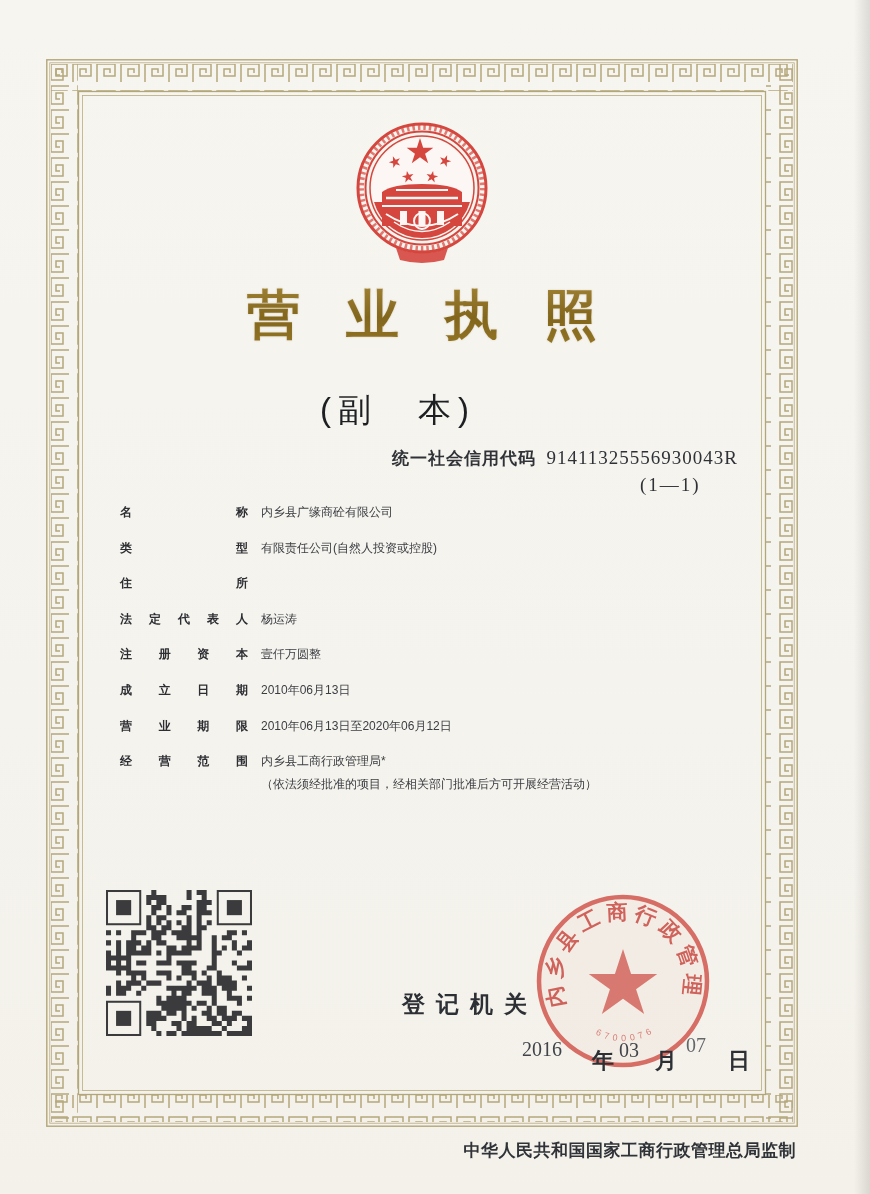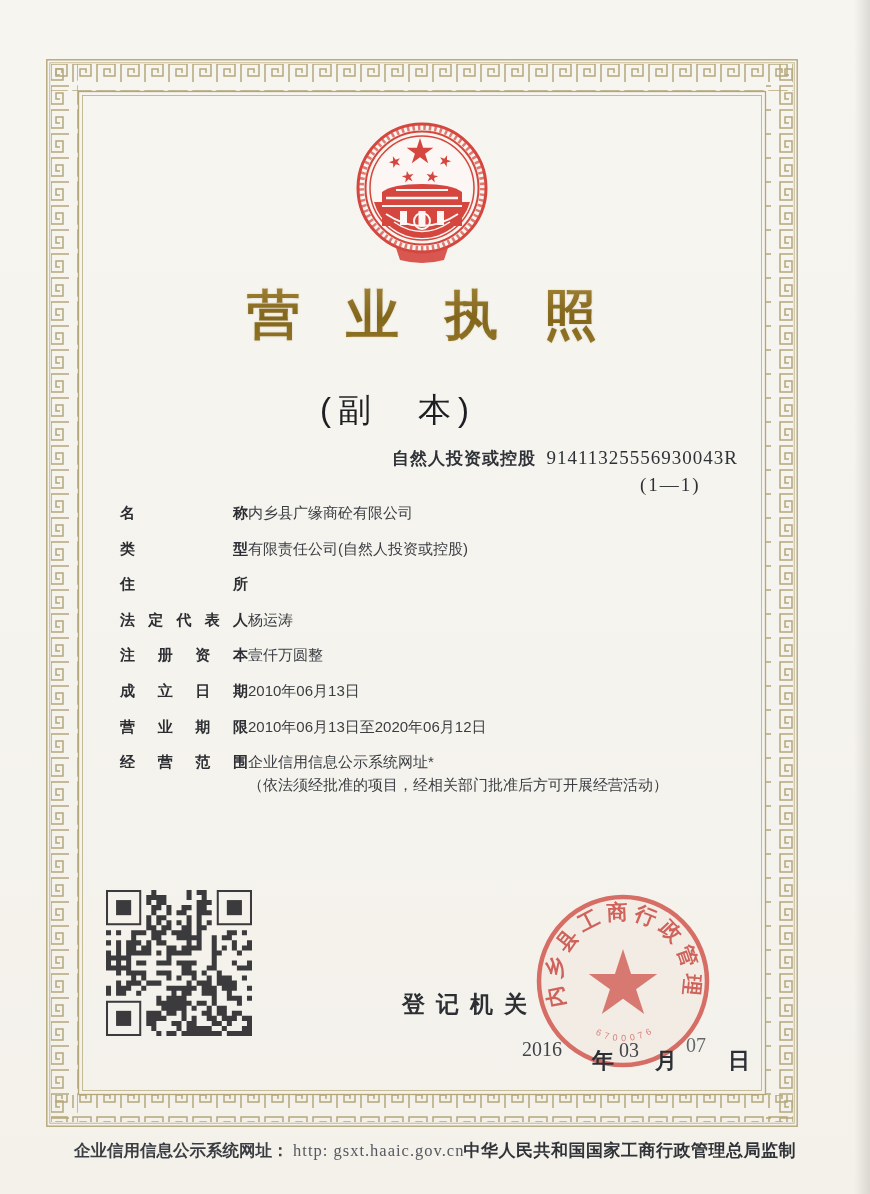--- a/index.html
+++ b/index.html
@@ -23,21 +23,21 @@
     text-shadow:0 0 2px rgba(120,95,30,.25);
   }
   .subtitle-row{position:absolute;left:46px;top:388px;width:704px;text-align:center;}
   .subtitle{font-size:33px;color:#1d1f22;letter-spacing:7px;font-weight:500;}
   .code-row{position:absolute;left:392px;top:447px;white-space:nowrap;}
   .code-label{font-size:17px;font-weight:700;color:#2f3237;letter-spacing:1px;}
   .code-value{font-family:"Liberation Serif", serif;font-size:19px;color:#2e3237;letter-spacing:1px;margin-left:6px;}
   .page-num{position:absolute;left:640px;top:474px;font-family:"Liberation Serif", serif;
     font-size:19px;color:#2e3237;letter-spacing:2px;}
   .fields{position:absolute;left:120px;top:501px;width:580px;}
-  .field-row{display:flex;margin-bottom:12.6px;font-size:15px;line-height:23px;}
+  .field-row{display:flex;gap:13px;margin-bottom:12.6px;font-size:12px;line-height:23px;}
   .flabel{flex:0 0 128px;font-weight:700;color:#2c2e33;
     text-align:justify;text-align-last:justify;-moz-text-align-last:justify;text-justify:inter-character;}
   .fvalue{color:#3a3d42;width:436px;}
   .fnote{display:block;color:#3a3d42;}
   .qr{position:absolute;left:106px;top:890px;}
   .reg-label{position:absolute;left:402px;top:989px;font-size:23px;font-weight:700;
     letter-spacing:11px;color:#2c2f34;white-space:nowrap;}
   .seal{position:absolute;left:528px;top:886px;opacity:.92;}
   .date-item{position:absolute;white-space:nowrap;}
   .d-num{font-family:"Liberation Serif", serif;font-size:20px;color:#41444a;}
@@ -113,21 +113,21 @@
   </svg>
 
   <div class="title-row">
     <span class="title">营业执照</span>
   </div>
   <div class="subtitle-row">
     <span class="subtitle">(副　本)</span>
   </div>
 
   <div class="code-row">
-    <span class="code-label">自然人投资或控股</span>
+    <span class="code-label">统一社会信用代码</span>
     <span class="code-value">91411325556930043R</span>
   </div>
   <div class="page-num">(1—1)</div>
 
   <div class="fields">
     <div class="field-row">
       <span class="flabel">名称</span>
       <span class="fvalue">内乡县广缘商砼有限公司</span>
     </div>
     <div class="field-row">
@@ -148,21 +148,21 @@
     <div class="field-row">
       <span class="flabel">成立日期</span>
       <span class="fvalue">2010年06月13日</span>
     </div>
     <div class="field-row">
       <span class="flabel">营业期限</span>
       <span class="fvalue">2010年06月13日至2020年06月12日</span>
     </div>
     <div class="field-row">
       <span class="flabel">经营范围</span>
-      <span class="fvalue"><span>企业信用信息公示系统网址*</span><span class="fnote">（依法须经批准的项目，经相关部门批准后方可开展经营活动）</span></span>
+      <span class="fvalue"><span>内乡县工商行政管理局*</span><span class="fnote">（依法须经批准的项目，经相关部门批准后方可开展经营活动）</span></span>
     </div>
   </div>
 
   <svg class="qr" id="qr-svg" width="146" height="146" viewBox="0 0 145 145">
       <path d="M45 0h5v5h-5zM80 0h5v5h-5zM90 0h5v5h-5zM95 0h5v5h-5zM40 5h5v5h-5zM45 5h5v5h-5zM50 5h5v5h-5zM55 5h5v5h-5zM80 5h5v5h-5zM95 5h5v5h-5zM40 10h5v5h-5zM50 10h5v5h-5zM55 10h5v5h-5zM90 10h5v5h-5zM95 10h5v5h-5zM100 10h5v5h-5zM45 15h5v5h-5zM50 15h5v5h-5zM60 15h5v5h-5zM75 15h5v5h-5zM80 15h5v5h-5zM90 15h5v5h-5zM95 15h5v5h-5zM45 20h5v5h-5zM60 20h5v5h-5zM70 20h5v5h-5zM75 20h5v5h-5zM90 20h5v5h-5zM95 20h5v5h-5zM100 20h5v5h-5zM40 25h5v5h-5zM50 25h5v5h-5zM55 25h5v5h-5zM80 25h5v5h-5zM90 25h5v5h-5zM40 30h5v5h-5zM50 30h5v5h-5zM60 30h5v5h-5zM70 30h5v5h-5zM80 30h5v5h-5zM90 30h5v5h-5zM100 30h5v5h-5zM40 35h5v5h-5zM45 35h5v5h-5zM55 35h5v5h-5zM60 35h5v5h-5zM75 35h5v5h-5zM80 35h5v5h-5zM90 35h5v5h-5zM95 35h5v5h-5zM0 40h5v5h-5zM10 40h5v5h-5zM25 40h5v5h-5zM30 40h5v5h-5zM35 40h5v5h-5zM45 40h5v5h-5zM50 40h5v5h-5zM55 40h5v5h-5zM65 40h5v5h-5zM70 40h5v5h-5zM75 40h5v5h-5zM80 40h5v5h-5zM90 40h5v5h-5zM120 40h5v5h-5zM125 40h5v5h-5zM135 40h5v5h-5zM25 45h5v5h-5zM45 45h5v5h-5zM50 45h5v5h-5zM70 45h5v5h-5zM75 45h5v5h-5zM80 45h5v5h-5zM85 45h5v5h-5zM90 45h5v5h-5zM105 45h5v5h-5zM115 45h5v5h-5zM120 45h5v5h-5zM0 50h5v5h-5zM10 50h5v5h-5zM20 50h5v5h-5zM25 50h5v5h-5zM30 50h5v5h-5zM40 50h5v5h-5zM50 50h5v5h-5zM55 50h5v5h-5zM80 50h5v5h-5zM90 50h5v5h-5zM105 50h5v5h-5zM125 50h5v5h-5zM140 50h5v5h-5zM10 55h5v5h-5zM20 55h5v5h-5zM25 55h5v5h-5zM35 55h5v5h-5zM40 55h5v5h-5zM60 55h5v5h-5zM65 55h5v5h-5zM75 55h5v5h-5zM80 55h5v5h-5zM85 55h5v5h-5zM90 55h5v5h-5zM105 55h5v5h-5zM115 55h5v5h-5zM125 55h5v5h-5zM135 55h5v5h-5zM140 55h5v5h-5zM0 60h5v5h-5zM10 60h5v5h-5zM20 60h5v5h-5zM25 60h5v5h-5zM30 60h5v5h-5zM35 60h5v5h-5zM40 60h5v5h-5zM50 60h5v5h-5zM60 60h5v5h-5zM65 60h5v5h-5zM70 60h5v5h-5zM75 60h5v5h-5zM80 60h5v5h-5zM105 60h5v5h-5zM110 60h5v5h-5zM130 60h5v5h-5zM0 65h5v5h-5zM5 65h5v5h-5zM10 65h5v5h-5zM15 65h5v5h-5zM20 65h5v5h-5zM60 65h5v5h-5zM105 65h5v5h-5zM0 70h5v5h-5zM10 70h5v5h-5zM20 70h5v5h-5zM30 70h5v5h-5zM35 70h5v5h-5zM50 70h5v5h-5zM55 70h5v5h-5zM60 70h5v5h-5zM70 70h5v5h-5zM75 70h5v5h-5zM80 70h5v5h-5zM85 70h5v5h-5zM105 70h5v5h-5zM125 70h5v5h-5zM140 70h5v5h-5zM0 75h5v5h-5zM5 75h5v5h-5zM10 75h5v5h-5zM15 75h5v5h-5zM20 75h5v5h-5zM75 75h5v5h-5zM80 75h5v5h-5zM100 75h5v5h-5zM105 75h5v5h-5zM130 75h5v5h-5zM135 75h5v5h-5zM140 75h5v5h-5zM10 80h5v5h-5zM20 80h5v5h-5zM25 80h5v5h-5zM30 80h5v5h-5zM35 80h5v5h-5zM50 80h5v5h-5zM55 80h5v5h-5zM60 80h5v5h-5zM75 80h5v5h-5zM80 80h5v5h-5zM85 80h5v5h-5zM95 80h5v5h-5zM110 80h5v5h-5zM25 85h5v5h-5zM35 85h5v5h-5zM60 85h5v5h-5zM70 85h5v5h-5zM85 85h5v5h-5zM100 85h5v5h-5zM110 85h5v5h-5zM115 85h5v5h-5zM120 85h5v5h-5zM135 85h5v5h-5zM10 90h5v5h-5zM20 90h5v5h-5zM25 90h5v5h-5zM30 90h5v5h-5zM40 90h5v5h-5zM45 90h5v5h-5zM50 90h5v5h-5zM80 90h5v5h-5zM90 90h5v5h-5zM95 90h5v5h-5zM100 90h5v5h-5zM110 90h5v5h-5zM115 90h5v5h-5zM120 90h5v5h-5zM125 90h5v5h-5zM0 95h5v5h-5zM10 95h5v5h-5zM15 95h5v5h-5zM20 95h5v5h-5zM35 95h5v5h-5zM60 95h5v5h-5zM65 95h5v5h-5zM70 95h5v5h-5zM75 95h5v5h-5zM80 95h5v5h-5zM85 95h5v5h-5zM95 95h5v5h-5zM100 95h5v5h-5zM105 95h5v5h-5zM115 95h5v5h-5zM120 95h5v5h-5zM125 95h5v5h-5zM140 95h5v5h-5zM0 100h5v5h-5zM10 100h5v5h-5zM15 100h5v5h-5zM30 100h5v5h-5zM65 100h5v5h-5zM75 100h5v5h-5zM80 100h5v5h-5zM95 100h5v5h-5zM100 100h5v5h-5zM105 100h5v5h-5zM120 100h5v5h-5zM50 105h5v5h-5zM60 105h5v5h-5zM65 105h5v5h-5zM70 105h5v5h-5zM75 105h5v5h-5zM105 105h5v5h-5zM120 105h5v5h-5zM125 105h5v5h-5zM130 105h5v5h-5zM140 105h5v5h-5zM50 110h5v5h-5zM55 110h5v5h-5zM60 110h5v5h-5zM65 110h5v5h-5zM70 110h5v5h-5zM75 110h5v5h-5zM80 110h5v5h-5zM90 110h5v5h-5zM95 110h5v5h-5zM105 110h5v5h-5zM130 110h5v5h-5zM55 115h5v5h-5zM60 115h5v5h-5zM65 115h5v5h-5zM70 115h5v5h-5zM75 115h5v5h-5zM85 115h5v5h-5zM100 115h5v5h-5zM110 115h5v5h-5zM115 115h5v5h-5zM40 120h5v5h-5zM45 120h5v5h-5zM50 120h5v5h-5zM60 120h5v5h-5zM65 120h5v5h-5zM75 120h5v5h-5zM95 120h5v5h-5zM100 120h5v5h-5zM110 120h5v5h-5zM115 120h5v5h-5zM125 120h5v5h-5zM130 120h5v5h-5zM40 125h5v5h-5zM45 125h5v5h-5zM50 125h5v5h-5zM55 125h5v5h-5zM75 125h5v5h-5zM85 125h5v5h-5zM100 125h5v5h-5zM105 125h5v5h-5zM115 125h5v5h-5zM120 125h5v5h-5zM125 125h5v5h-5zM135 125h5v5h-5zM140 125h5v5h-5zM40 130h5v5h-5zM45 130h5v5h-5zM65 130h5v5h-5zM70 130h5v5h-5zM80 130h5v5h-5zM85 130h5v5h-5zM105 130h5v5h-5zM110 130h5v5h-5zM120 130h5v5h-5zM140 130h5v5h-5zM45 135h5v5h-5zM70 135h5v5h-5zM80 135h5v5h-5zM85 135h5v5h-5zM90 135h5v5h-5zM95 135h5v5h-5zM100 135h5v5h-5zM115 135h5v5h-5zM135 135h5v5h-5zM140 135h5v5h-5zM50 140h5v5h-5zM60 140h5v5h-5zM65 140h5v5h-5zM75 140h5v5h-5zM80 140h5v5h-5zM85 140h5v5h-5zM90 140h5v5h-5zM95 140h5v5h-5zM100 140h5v5h-5zM105 140h5v5h-5zM110 140h5v5h-5zM120 140h5v5h-5zM125 140h5v5h-5zM130 140h5v5h-5zM135 140h5v5h-5zM140 140h5v5h-5z" fill="#3b3b3d"></path>
       <rect x="1" y="1" width="33" height="33" fill="none" stroke="#3b3b3d" stroke-width="2"></rect>
       <rect x="10" y="10" width="15" height="15" fill="#3b3b3d" stroke="#3b3b3d" stroke-width="0"></rect>
       <rect x="111" y="1" width="33" height="33" fill="none" stroke="#3b3b3d" stroke-width="2"></rect>
       <rect x="120" y="10" width="15" height="15" fill="#3b3b3d" stroke="#3b3b3d" stroke-width="0"></rect>
       <rect x="1" y="111" width="33" height="33" fill="none" stroke="#3b3b3d" stroke-width="2"></rect>
@@ -186,19 +186,15 @@
     </text>
   </svg>
 
   <div class="date-item year d-num">2016</div>
   <div class="date-item u-year d-unit">年</div>
   <div class="date-item month d-num">03</div>
   <div class="date-item u-month d-unit">月</div>
   <div class="date-item day d-num">07</div>
   <div class="date-item u-day d-unit">日</div>
 
-  <div class="footer-left">
-    <span class="site-label">企业信用信息公示系统网址：</span>
-    <span class="site-url">http: gsxt.haaic.gov.cn</span>
-  </div>
   <div class="footer-right">中华人民共和国国家工商行政管理总局监制</div>
 
 </div>
 
 </body></html>

